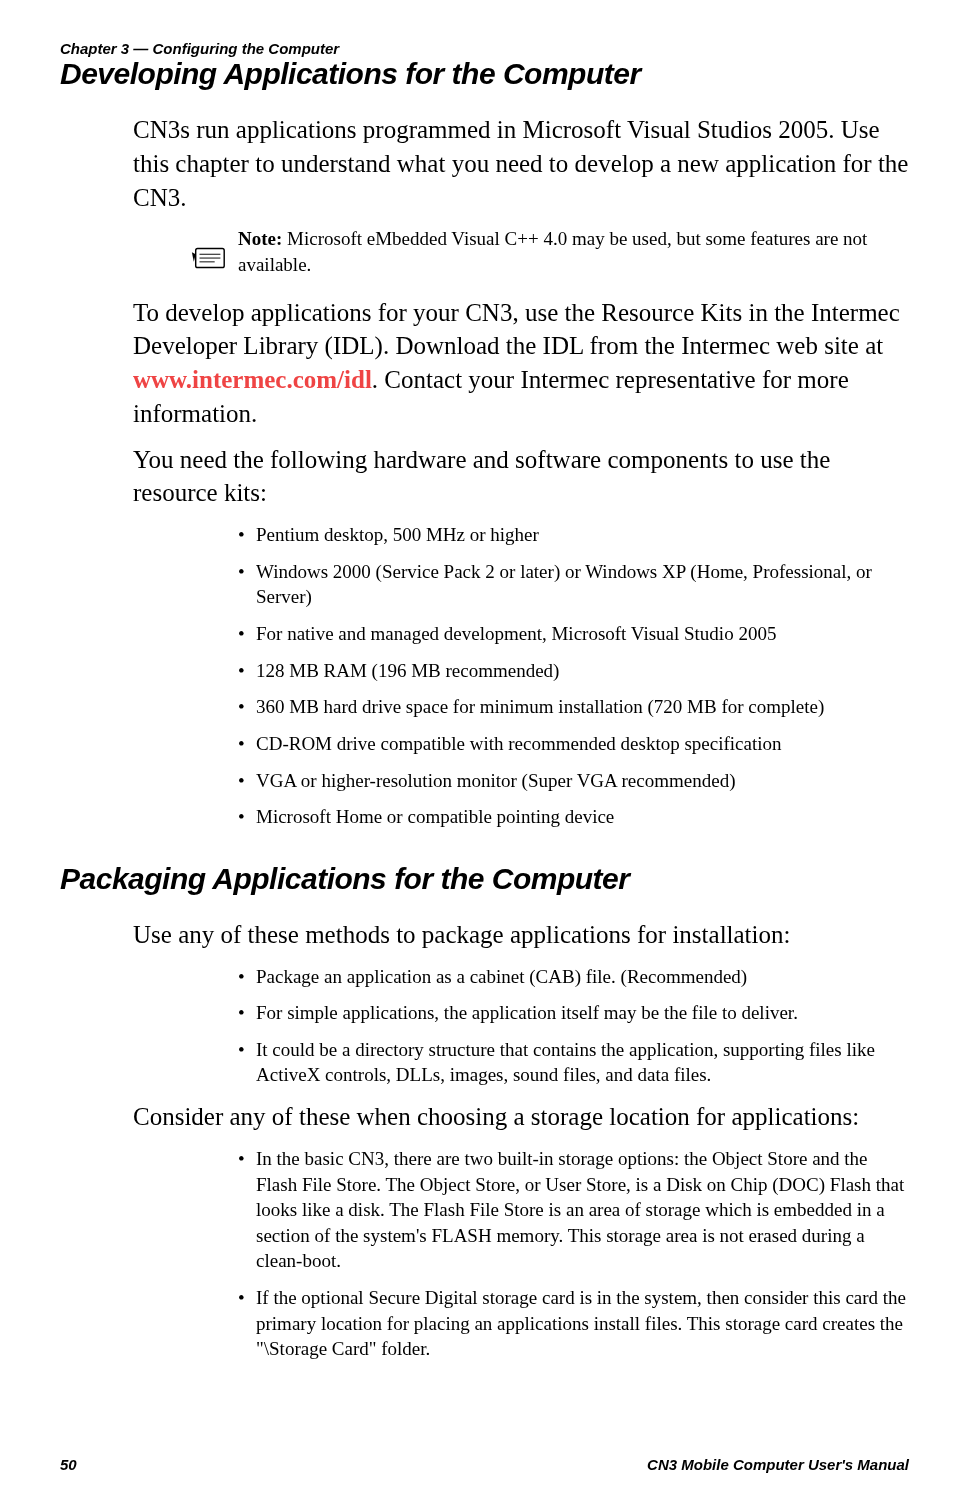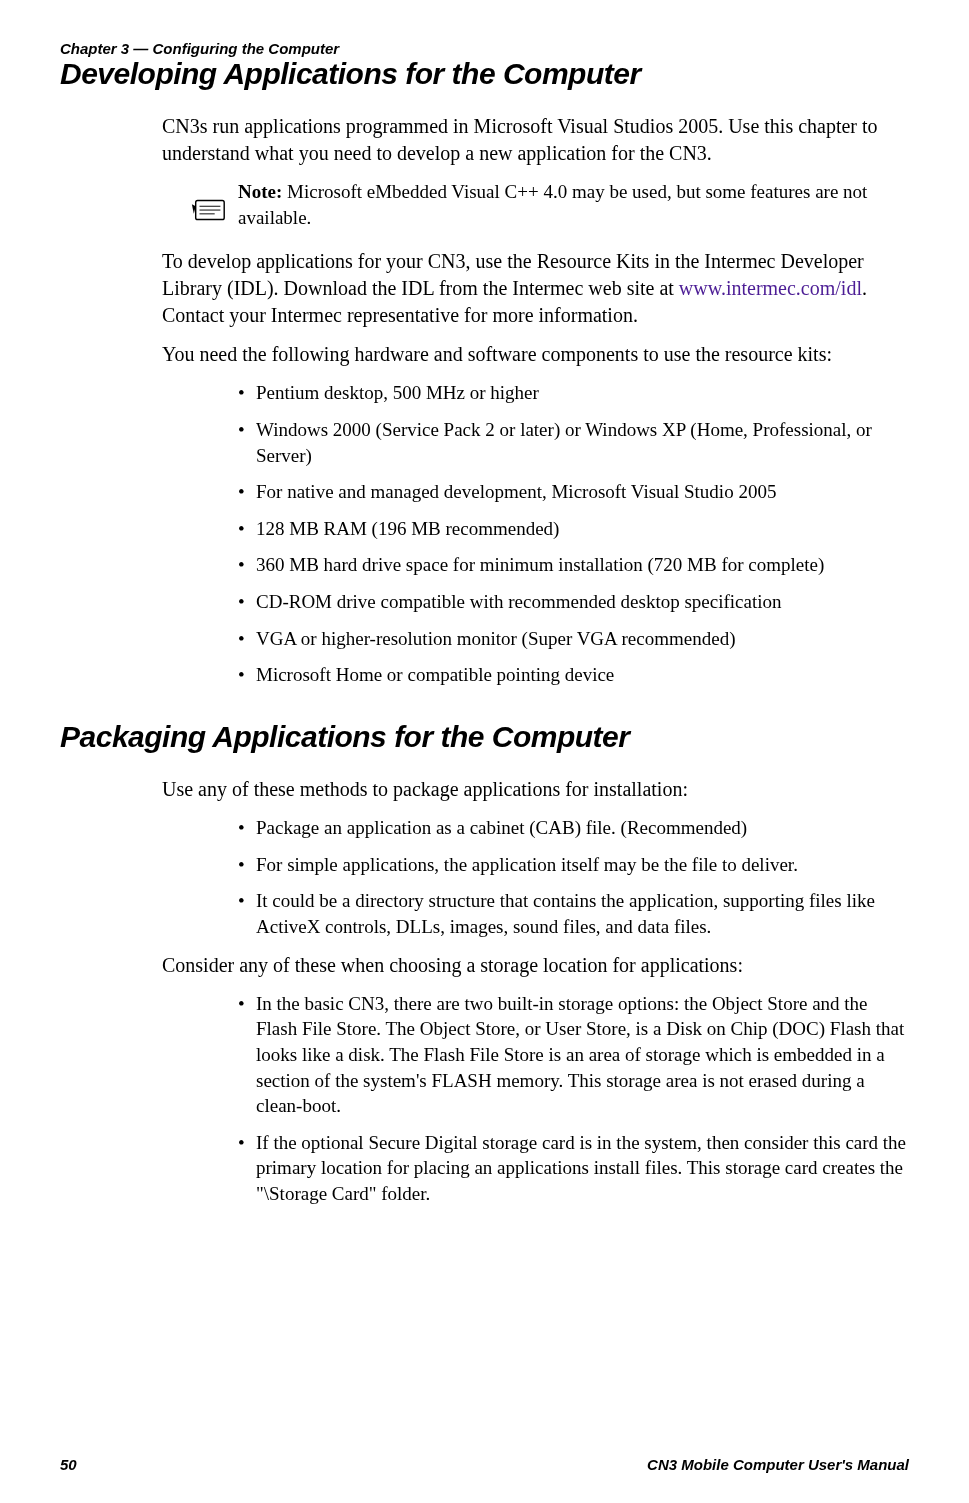--- a/index.html
+++ b/index.html
@@ -23,23 +23,23 @@
     }
     .heading-main {
       font-family: Arial, Helvetica, sans-serif;
       font-style: italic;
       font-weight: bold;
       font-size: 30px;
       margin-bottom: 22px;
       letter-spacing: -0.5px;
     }
     .body-text {
-      font-size: 20px;
+      font-size: 25px;
       line-height: 1.35;
-      margin-left: 102px;
+      margin-left: 73px;
       margin-bottom: 12px;
     }
     .note-row {
       display: flex;
       margin-left: 130px;
       margin-bottom: 18px;
       margin-top: 8px;
       align-items: flex-end;
     }
     .note-icon {
@@ -50,22 +50,22 @@
     }
     .note-text {
       font-size: 19px;
       line-height: 1.35;
       flex: 1;
     }
     .note-label {
       font-weight: bold;
     }
     .link {
-      color: #4c1d95;
-      font-weight: normal;
+      color: #ef4444;
+      font-weight: bold;
     }
     .bullet-list {
       margin-left: 178px;
       margin-bottom: 12px;
     }
     .bullet-item {
       font-size: 19px;
       line-height: 1.35;
       margin-bottom: 11px;
       display: flex;

